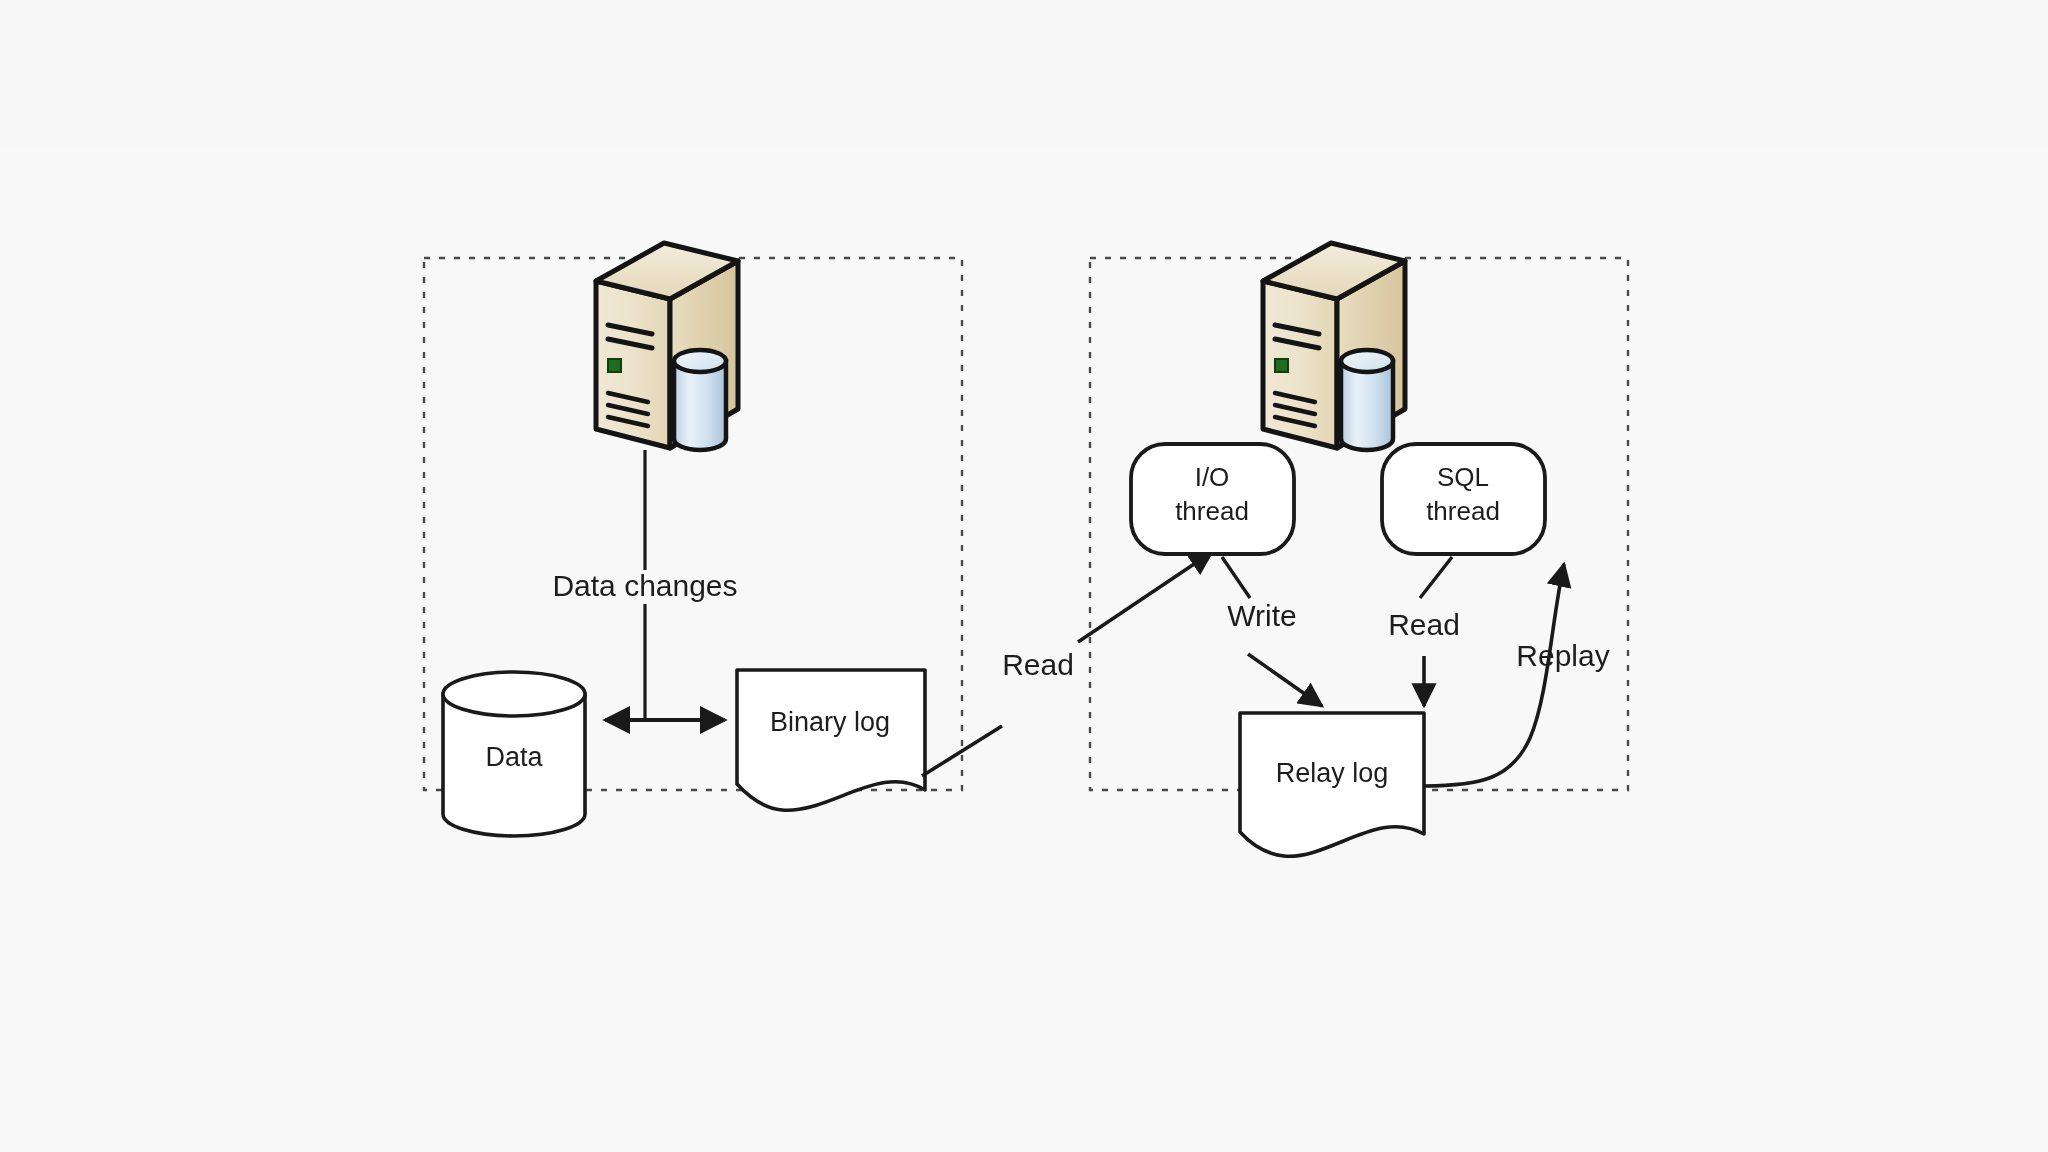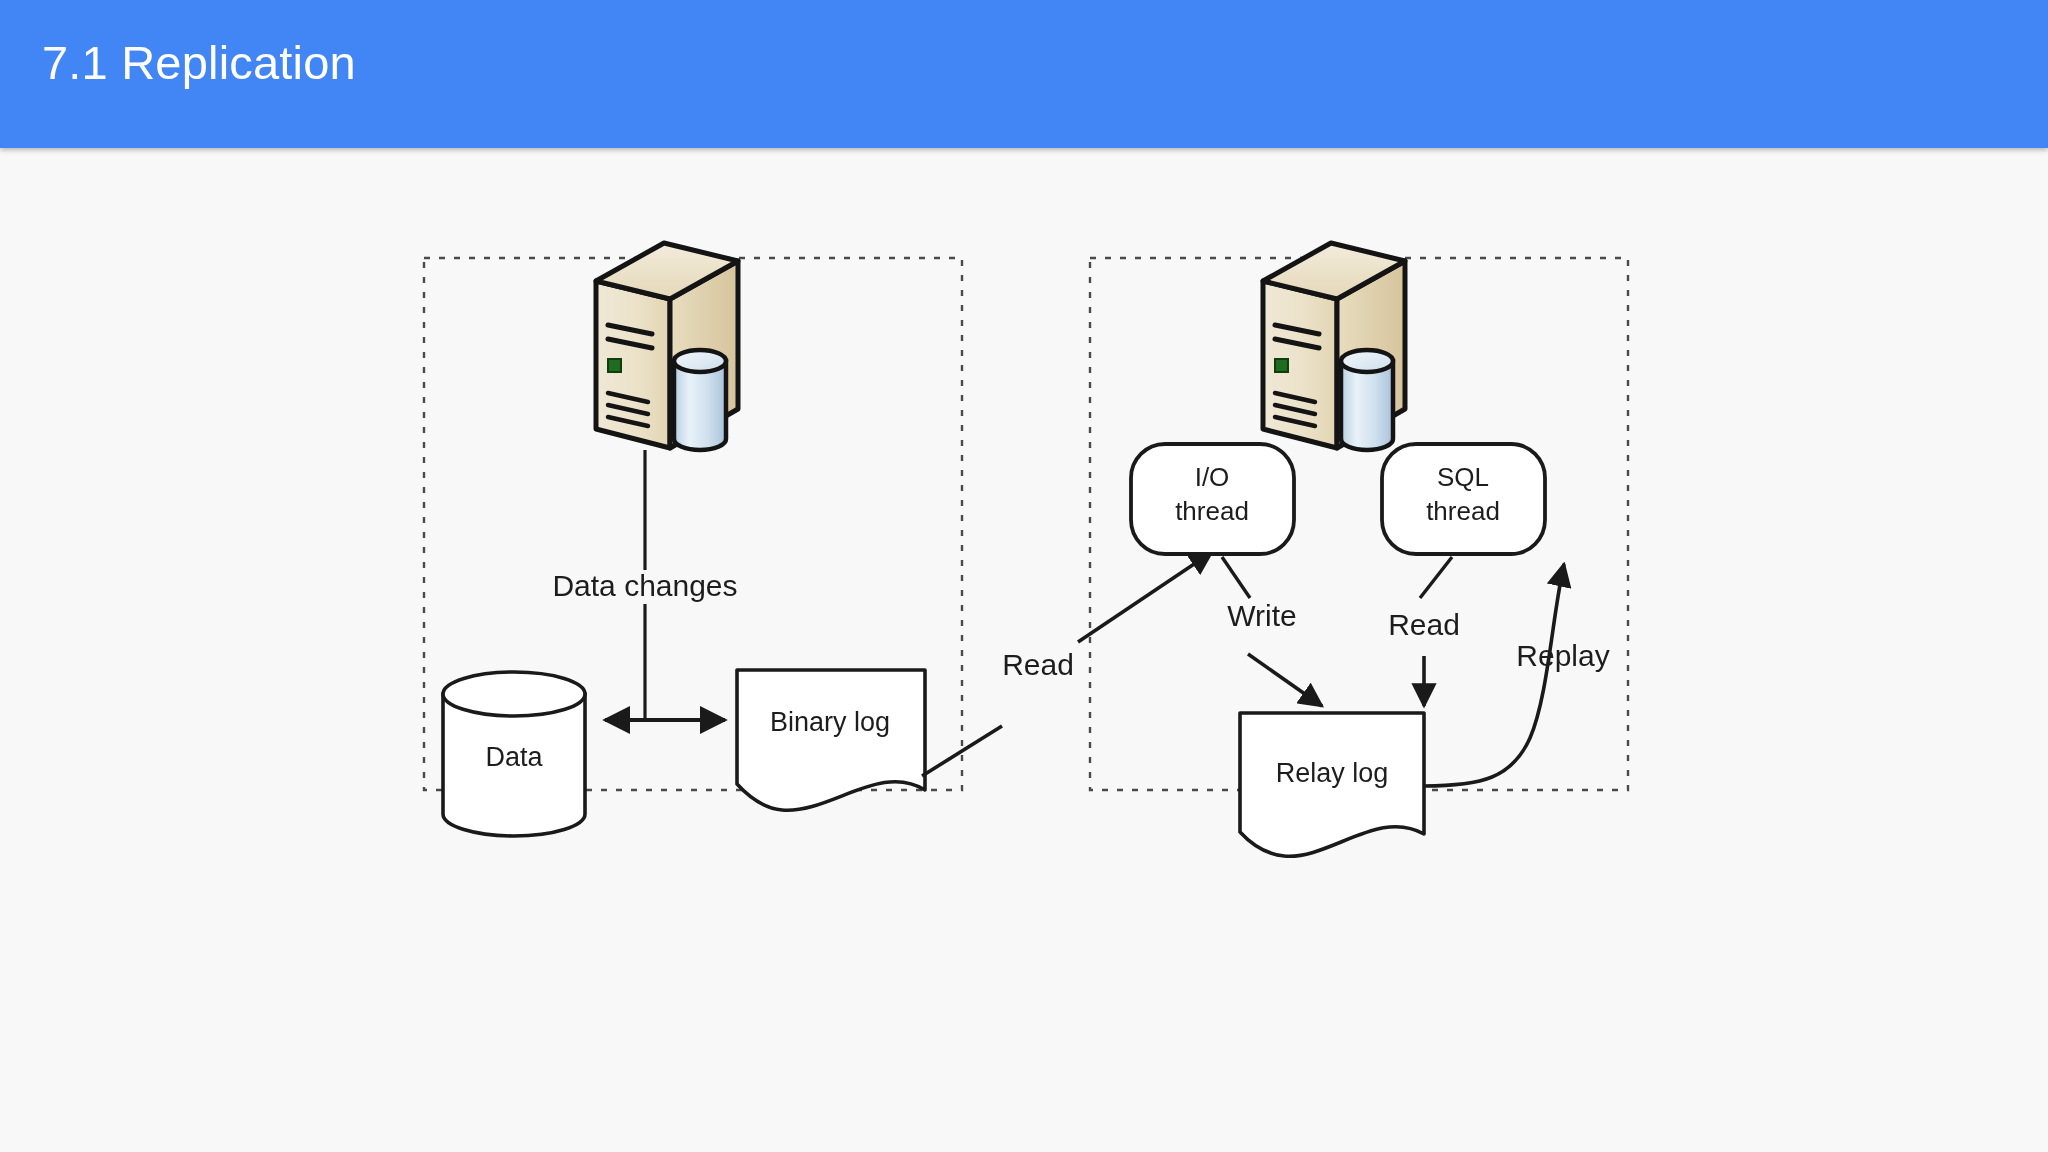--- a/index.html
+++ b/index.html
@@ -65,23 +65,20 @@
   .dg-text {
     font-family: "Liberation Sans", sans-serif;
     fill: #1d1d1d;
   }
 </style>
 </head>
 <body>
 
 <div id="slide">
 
-  <div id="header">
-    <div id="header-title">7.1 Replication</div>
-  </div>
 
   <div id="content">
     <div id="diagram-wrap">
 
       <svg id="diagram-svg" width="2048" height="1004" viewBox="0 0 2048 1004" xmlns="http://www.w3.org/2000/svg">
 
         <defs>
 
           <marker id="arrowBlack" viewBox="0 0 10 10" refX="9" refY="5" markerWidth="7" markerHeight="7" orient="auto-start-reverse">
             <path d="M 0 0 L 10 5 L 0 10 z" fill="#1a1a1a"></path>

